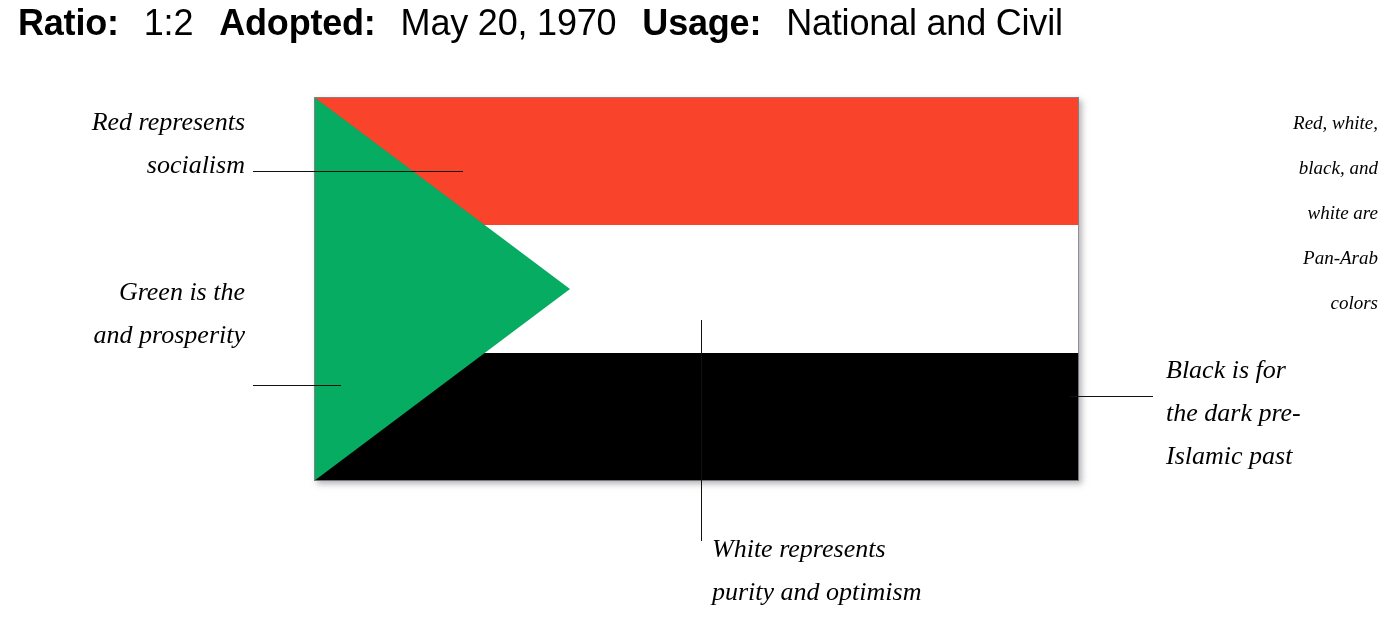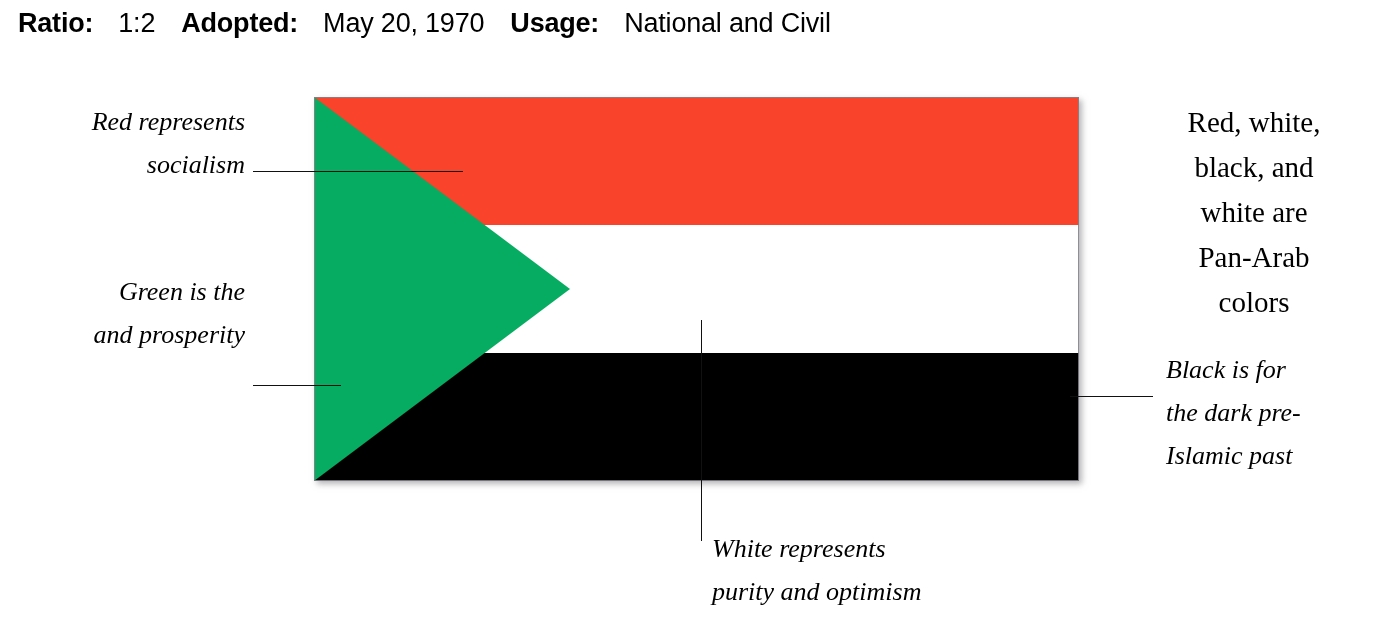--- a/index.html
+++ b/index.html
@@ -18,21 +18,21 @@
 
   
   #header {
     position: absolute;
     left: 18px;
     top: 2px;
     height: 42px;
     display: flex;
     align-items: baseline;
     font-family: "Liberation Sans", "DejaVu Sans", sans-serif;
-    font-size: 27px;
+    font-size: 36px;
     line-height: 42px;
     white-space: nowrap;
     letter-spacing: -0.2px;
   }
   #header .lbl {
     font-weight: bold;
     font-stretch: condensed;
   }
   #header .val {
     font-weight: normal;
@@ -110,23 +110,24 @@
   #callout-green {
     left: 0px;
     top: 270px;
     width: 245px;
     text-align: right;
   }
   #callout-panarab {
     left: 1130px;
     top: 100px;
     width: 248px;
-    text-align: center;
-    font-size: 29px;
+    text-align: right;
+    font-size: 19px;
     line-height: 45px;
+    font-style: italic;
   }
   #callout-black {
     left: 1166px;
     top: 348px;
     width: 224px;
     text-align: left;
   }
   #callout-white {
     left: 712px;
     top: 527px;

